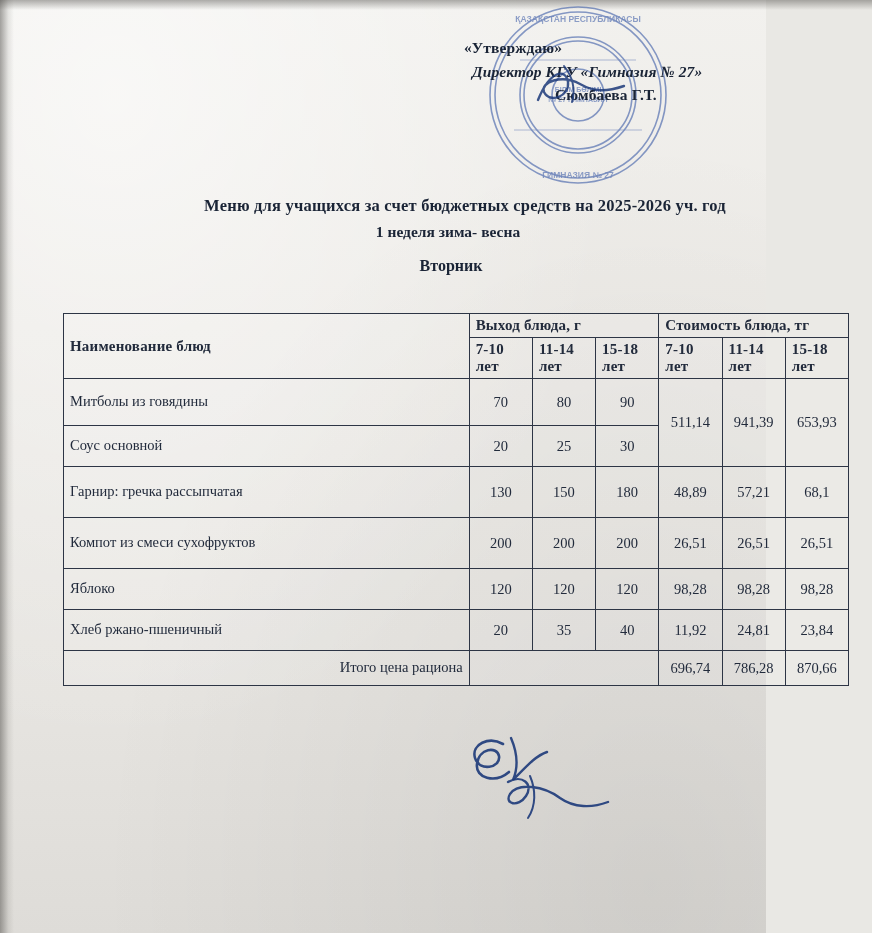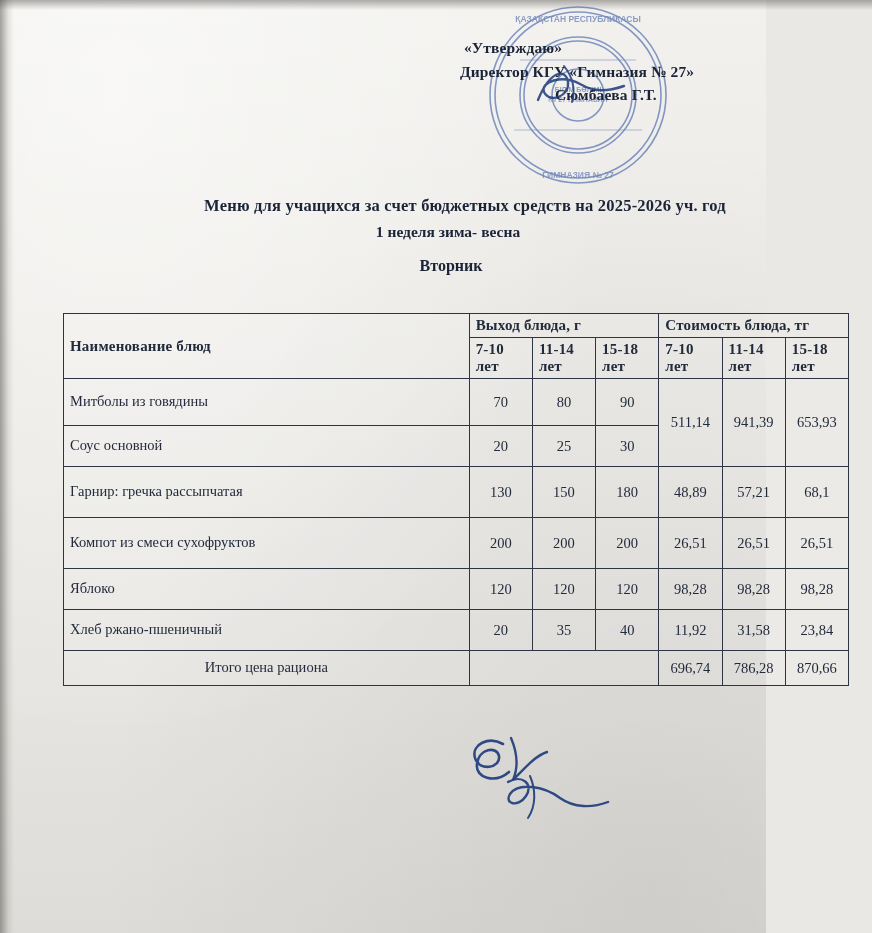--- a/index.html
+++ b/index.html
@@ -53,21 +53,21 @@
     top: 36px;
     width: 330px;
     font-weight: bold;
     font-size: 15.5px;
     line-height: 1.52;
     letter-spacing: 0.1px;
     color: #1a2436;
     z-index: 4;
   }
   .approval .line1 { margin-left: 9px; }
-  .approval .line2 { margin-left: 5px; }
+  .approval .line2 { margin-left: 17px; font-style: italic; }
   .approval .line3 { margin-left: 100px; }
 
   
   .stamp {
     position: absolute;
     left: 470px;
     top: 0px;
     width: 216px;
     height: 190px;
     z-index: 2;
@@ -146,21 +146,21 @@
   .c-cost { width: 95px;  text-align: center; }
   td.c-name { font-size: 15px; padding-left: 8px; line-height: 1.18; }
   .row-tall td { height: 40px; }
   .row-mid  td { height: 34px; }
   .row-two  td { height: 44px; }
   .total-row td {
     font-weight: bold;
     height: 28px;
     font-size: 15px;
   }
-  .total-label { text-align: center; padding-left: 6px; }
+  .total-label { text-align: right; padding-left: 6px; }
   .blank { background: transparent; }
 
   
   .sign-area {
     position: absolute;
     left: 0;
     top: 742px;
     width: 872px;
     z-index: 3;
   }
@@ -289,21 +289,21 @@
           <td class="c-cost">98,28</td>
           <td class="c-cost">98,28</td>
           <td class="c-cost">98,28</td>
         </tr>
         <tr class="row-mid">
           <td class="c-name">Хлеб ржано-пшеничный</td>
           <td class="c-num">20</td>
           <td class="c-num">35</td>
           <td class="c-num">40</td>
           <td class="c-cost">11,92</td>
-          <td class="c-cost">31,58</td>
+          <td class="c-cost">24,81</td>
           <td class="c-cost">23,84</td>
         </tr>
         <tr class="total-row">
           <td class="c-name total-label">Итого цена рациона</td>
           <td class="c-num blank" colspan="3"></td>
           <td class="c-cost">696,74</td>
           <td class="c-cost">786,28</td>
           <td class="c-cost">870,66</td>
         </tr>
       </tbody>

